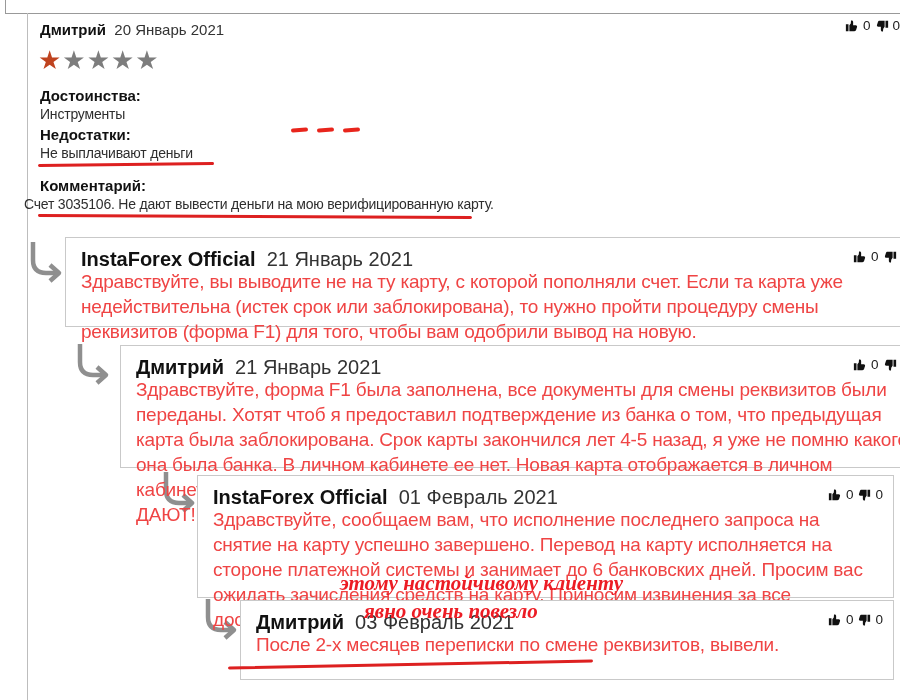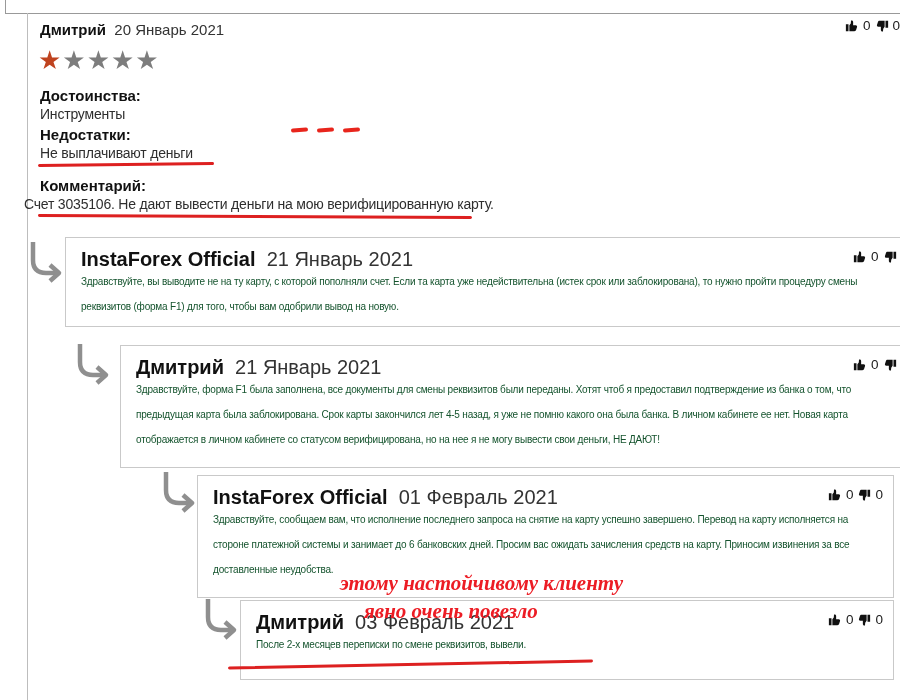--- a/index.html
+++ b/index.html
@@ -34,22 +34,22 @@
   
   .red-line { position:absolute; background:#dd2020; border-radius:2px; }
   .dash-group { display:flex; gap:9px; }
   .dash { width:17px; height:4px; background:#e8251c; border-radius:2px; transform:rotate(-4deg); }
   .handwrite { position:absolute; color:#ec1c24; font-family:"Liberation Serif","DejaVu Serif",serif;
     font-style:italic; font-weight:bold; white-space:nowrap; }
 
   
   .reply-box { position:absolute; border:1px solid #c9c9c9; background:#fff; }
   .reply-header { position:absolute; left:15px; top:10px; font-size:20px; white-space:nowrap; }
-  .reply-text { position:absolute; left:15px; font-size:10px; line-height:25px;
-    color:#14532d; letter-spacing:-0.2px; }
+  .reply-text { position:absolute; left:15px; font-size:19px; line-height:25px;
+    color:#ef4444; letter-spacing:-0.2px; }
   .reply-box .votes { position:absolute; top:11px; }
 
   .arrow { position:absolute; }
 </style>
 </head>
 <body>
 
 <div class="page">
 
   <div class="outer-left-stub"></div>

